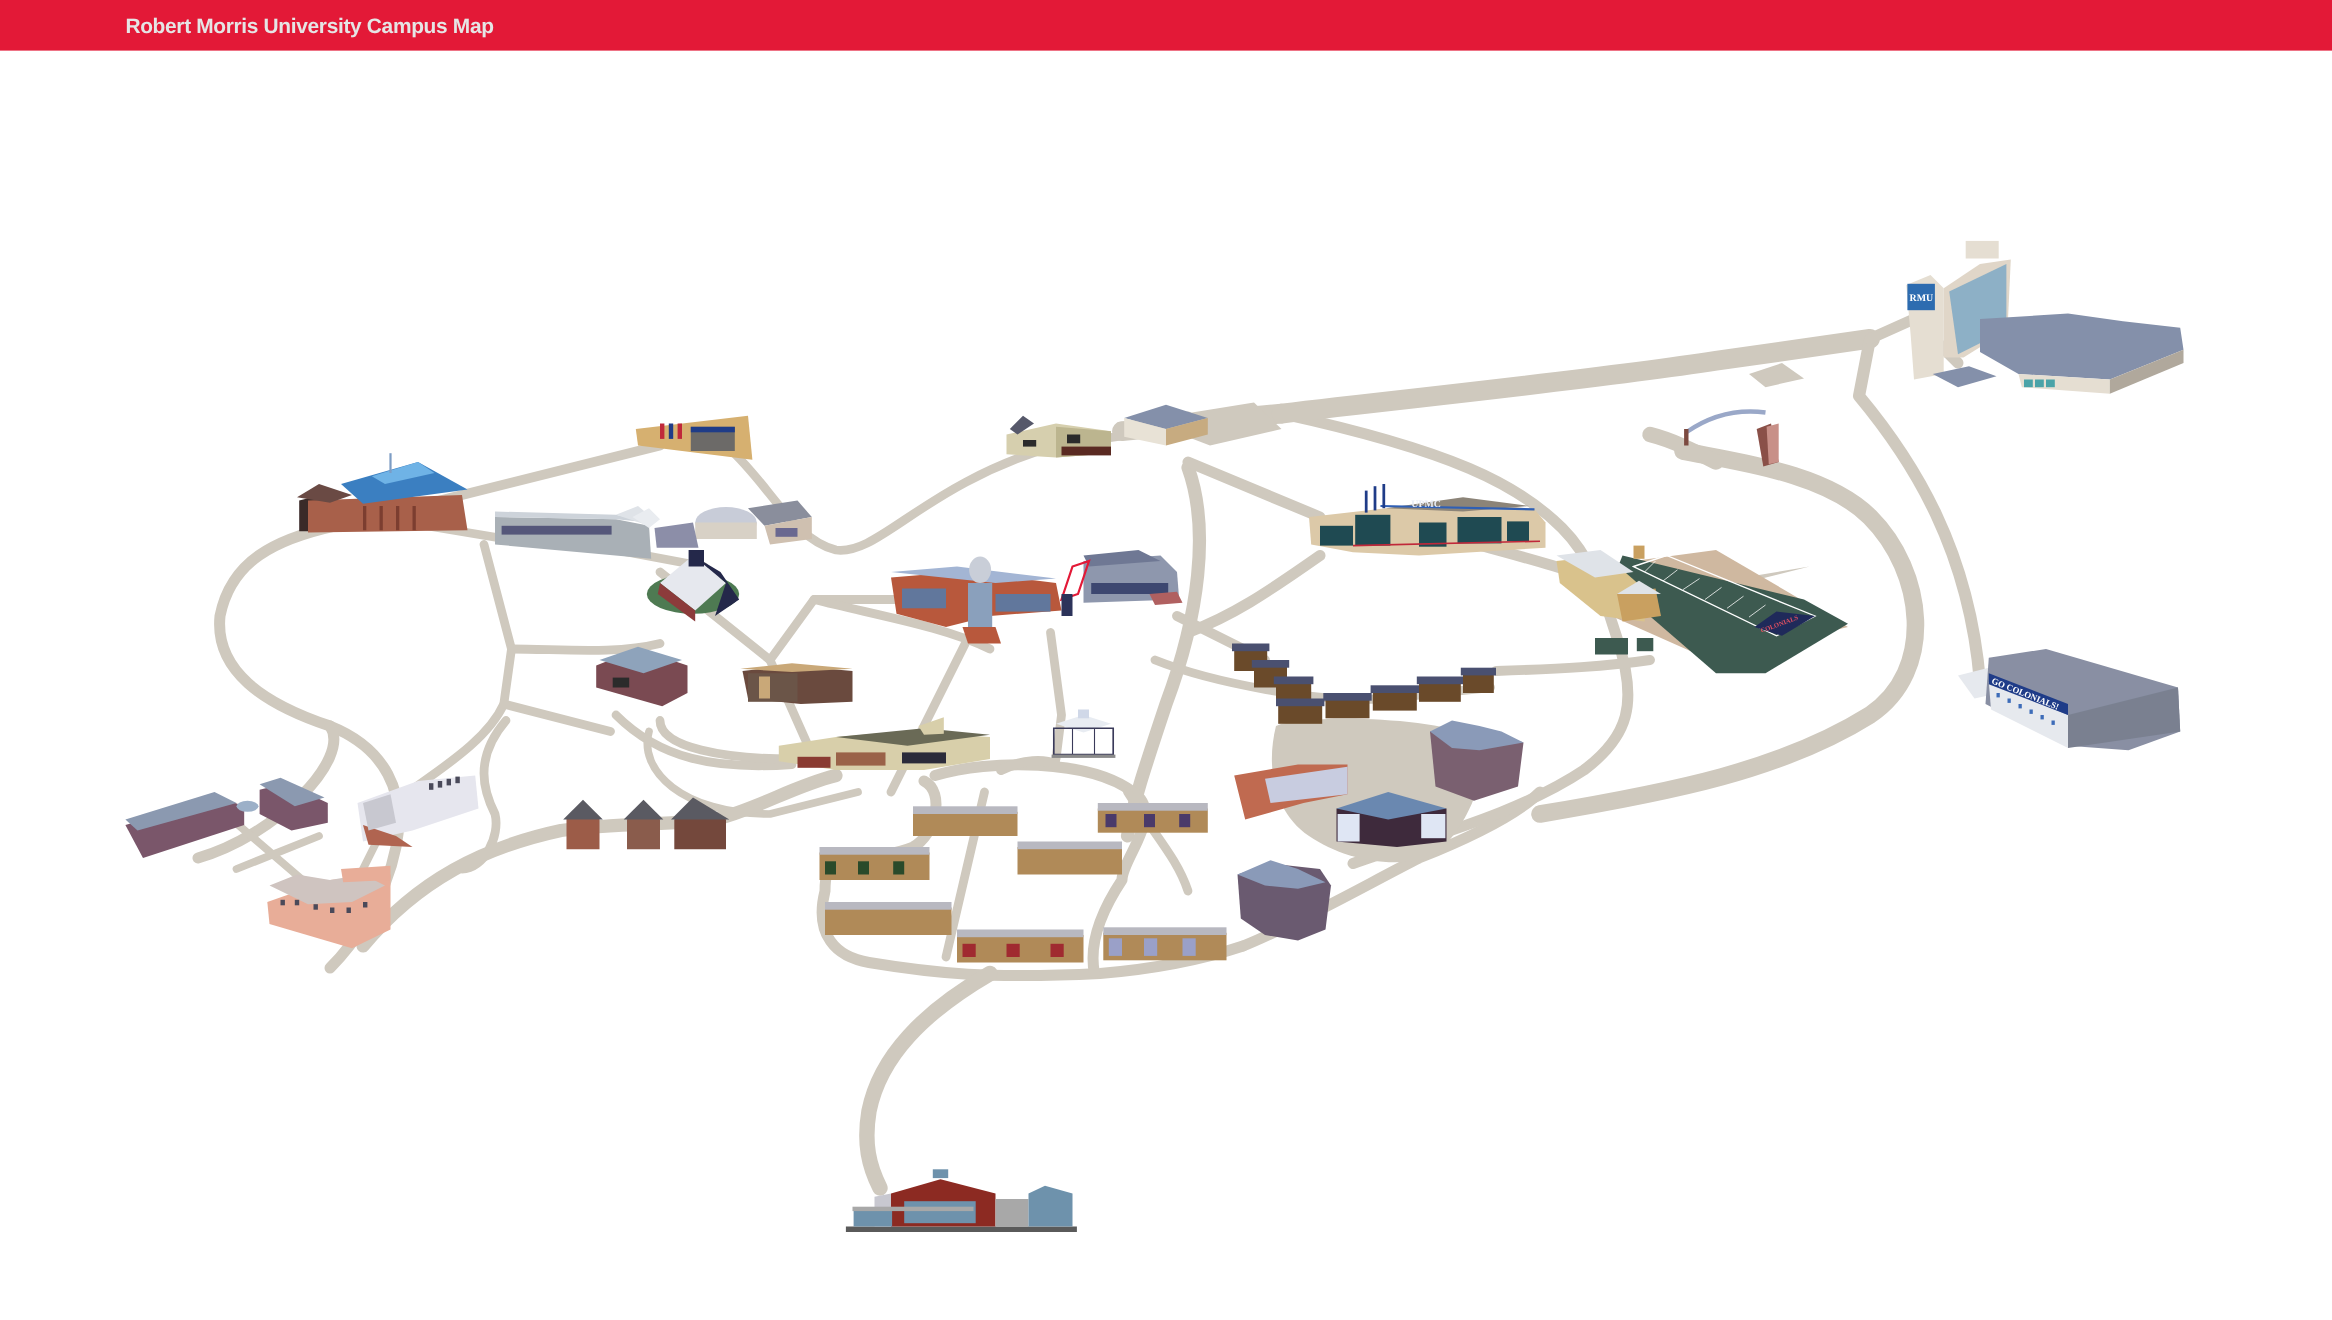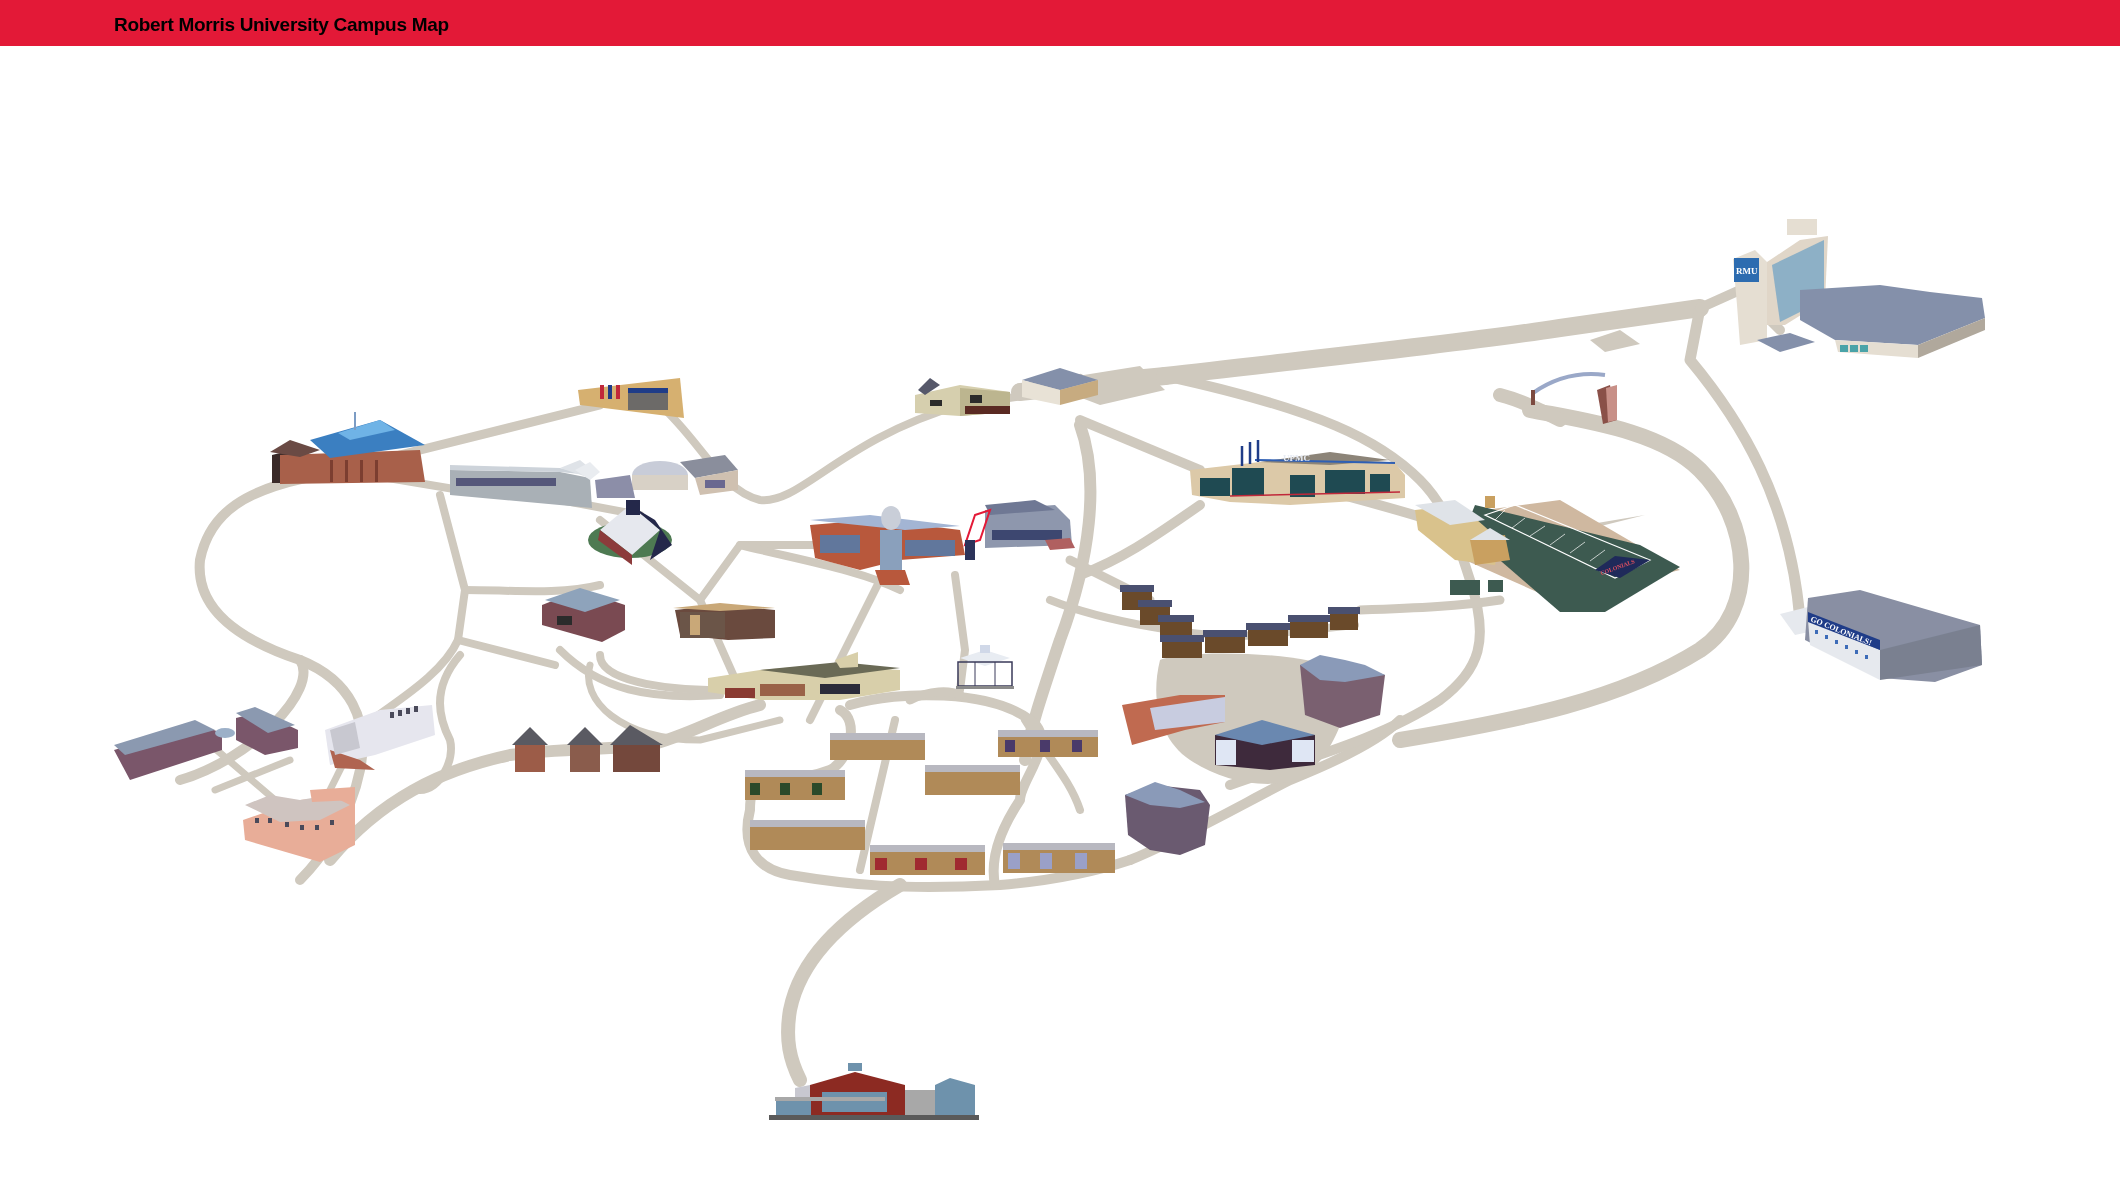--- a/index.html
+++ b/index.html
@@ -1,18 +1,18 @@
 <!DOCTYPE html>
 <html><head>
 <meta charset="utf-8">
 <style>
   html, body { margin: 0; padding: 0; background: #ffffff; }
   body { width: 2120px; height: 1200px; position: relative; overflow: hidden; font-family: "Liberation Sans", sans-serif; }
   .header { position: absolute; left: 0; top: 0; width: 2120px; height: 46px; background: #e31937; }
-  .header-title { position: absolute; left: 114px; top: 14px; color: #000000; font-weight: bold; font-size: 19px; letter-spacing: -0.3px; font-family: "Liberation Sans", sans-serif; }
+  .header-title { position: absolute; left: 114px; top: 14px; color: #e5e5e5; font-weight: bold; font-size: 19px; letter-spacing: -0.3px; font-family: "Liberation Sans", sans-serif; }
   .map { position: absolute; left: 0; top: 46px; width: 2120px; height: 1154px; }
   .sign-text { font-family: "Liberation Serif", serif; font-weight: bold; }
 </style>
 </head>
 <body>
 
 <div class="header">
   <span class="header-title">Robert Morris University Campus Map</span>
 </div>
 

